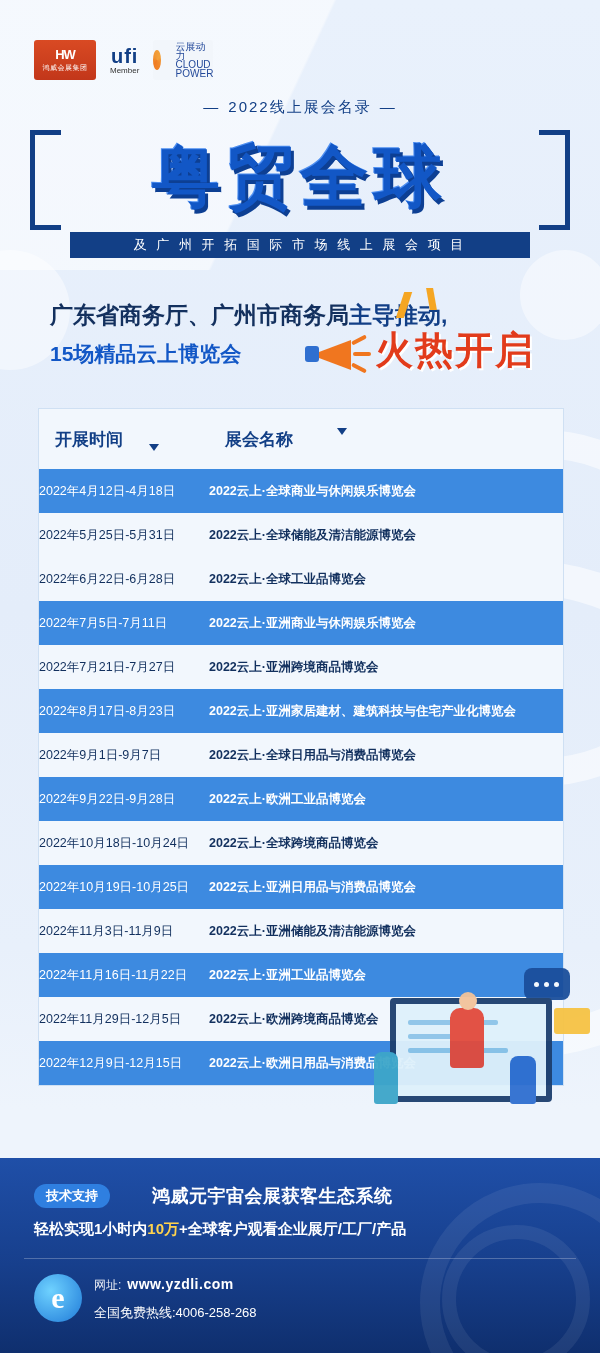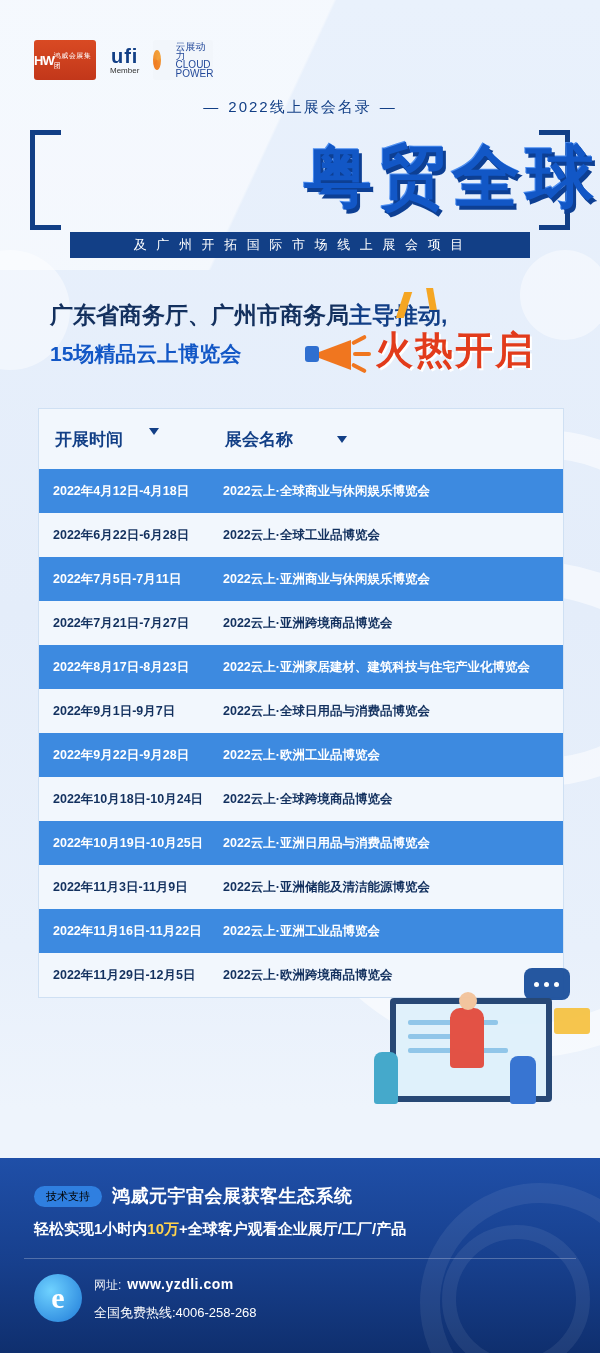--- a/index.html
+++ b/index.html
@@ -24,21 +24,21 @@
   .blob{position:absolute;border-radius:50%;background:rgba(255,255,255,.45);}
   .blob.b1{width:120px;height:120px;left:-50px;top:250px;}
   .blob.b2{width:90px;height:90px;left:520px;top:250px;}
   .diag{position:absolute;left:0;top:0;width:600px;height:270px;
     background:linear-gradient(115deg, rgba(255,255,255,.55) 0 46%, rgba(255,255,255,0) 46.4%);}
 
   
   .logos{position:absolute;left:34px;top:40px;display:flex;align-items:center;gap:14px;}
   .logo-box{display:flex;flex-direction:column;align-items:center;}
   .logo-hw{width:62px;height:40px;background:linear-gradient(180deg,#d94a23,#c2371a);
-    border-radius:3px;display:flex;flex-direction:row;align-items:center;justify-content:center;color:#fff;}
+    border-radius:3px;display:flex;flex-direction:column;align-items:center;justify-content:center;color:#fff;}
   .logo-hw .mark{font-size:13px;line-height:13px;letter-spacing:-1px;font-weight:bold;}
   .logo-hw .cn{font-size:7px;margin-top:2px;letter-spacing:.5px;}
   .logo-ufi{display:flex;flex-direction:column;align-items:center;color:#123f86;}
   .logo-ufi .u{font-size:20px;font-weight:bold;letter-spacing:1px;line-height:20px;}
   .logo-ufi .m{font-size:8px;color:#333;}
   .logo-yz{width:60px;height:40px;background:#f2f6fb;border-radius:3px;display:flex;align-items:center;gap:3px;justify-content:center;}
   .logo-yz .swirl{width:20px;height:20px;border-radius:50%;
     background:conic-gradient(from 210deg,#f07b22,#f2a33c,#f07b22);}
   .logo-yz .yz-t{font-size:10px;color:#23499a;line-height:9px;margin-left:12px;}
 
@@ -47,21 +47,21 @@
     color:#123f86;font-size:15px;letter-spacing:2px;}
   .subtitle-top .dash{color:#123f86;margin:0 8px;}
 
   .brackets{position:absolute;left:30px;right:30px;top:130px;height:90px;}
   .brackets:before,.brackets:after{
     content:"";position:absolute;top:0;width:26px;height:90px;
     border:5px solid #123f86;}
   .brackets:before{left:0;border-right:none;}
   .brackets:after{right:0;border-left:none;}
 
-  .main-title{position:absolute;left:0;right:0;top:132px;text-align:right;
+  .main-title{position:absolute;left:0;right:0;top:132px;text-align:center;
     font-size:68px;font-weight:bold;color:#1257c6;letter-spacing:6px;
     font-family:"DejaVu Sans","Liberation Sans",sans-serif;
     text-shadow:3px 4px 0 #0d3f93, -1px -1px 0 #4d8ef0;}
 
   .title-bar{position:absolute;left:70px;right:70px;top:232px;height:26px;
     background:#123f86;color:#fff;font-size:13px;letter-spacing:3px;
     display:flex;align-items:center;justify-content:center;}
 
   
   .promo1{position:absolute;left:50px;top:300px;font-size:23px;font-weight:bold;color:#123f86;letter-spacing:0px;}
@@ -73,48 +73,48 @@
   .mega-body{position:absolute;left:0px;top:14px;width:14px;height:16px;background:#2f6fd0;border-radius:3px;}
   .mega-ray{position:absolute;background:#f0761f;height:4px;border-radius:2px;}
   .hot-open{position:absolute;left:375px;top:325px;font-size:38px;font-weight:bold;
     color:#e23b1b;letter-spacing:2px;text-shadow:2px 2px 0 #fff;}
   .spark{position:absolute;background:#f5a623;}
 
   
   .table-wrap{position:absolute;left:38px;top:408px;width:524px;
     background:#f2f7fd;border:1px solid #cfe0f3;}
   .thead{display:flex;height:60px;align-items:center;color:#123f86;font-weight:bold;font-size:17px;}
-  .th-time{width:170px;padding-left:16px;display:flex;align-items:flex-start;gap:26px;}
-  .th-name{flex:1;display:flex;align-items:center;gap:44px;}
+  .th-time{width:170px;padding-left:16px;display:flex;align-items:flex-end;gap:26px;}
+  .th-name{flex:1;display:flex;align-items:flex-start;gap:44px;}
   .caret{width:0;height:0;border-left:5px solid transparent;border-right:5px solid transparent;border-top:7px solid #123f86;}
   .row{display:flex;align-items:center;height:44px;font-size:12.5px;}
   .row.odd{background:#3d8ae0;color:#fff;}
   .row.even{background:#f2f7fd;color:#12305e;}
-  .c-time{width:170px;padding-left:14px;font-weight:bold;font-size:12.5px;}
+  .c-time{width:170px;font-weight:normal;font-size:12.5px;}
   .c-name{flex:1;padding-right:24px;font-weight:bold;font-size:12.5px;}
 
   
   .illus{position:absolute;right:10px;bottom:225px;width:230px;height:160px;opacity:.95;}
   .scr{position:absolute;left:30px;top:30px;width:150px;height:92px;background:#dff1fb;border:6px solid #1d3f6e;border-radius:4px;}
   .scr-line{position:absolute;height:5px;background:#8cc4e8;border-radius:2px;}
   .person{position:absolute;border-radius:4px;}
   .bubble{position:absolute;right:20px;top:0px;width:46px;height:32px;background:#1b4f9c;border-radius:8px;}
   .bubble:after{content:"";position:absolute;left:10px;bottom:-8px;border-left:9px solid transparent;border-right:0 solid transparent;border-top:10px solid #1b4f9c;}
   .dot{position:absolute;width:5px;height:5px;background:#fff;border-radius:50%;top:14px;}
   .yellowcam{position:absolute;right:0;top:40px;width:36px;height:26px;background:#f6c344;border-radius:3px;}
 
   
   .footer{position:absolute;left:0;right:0;bottom:0;height:195px;
     background:linear-gradient(180deg,#1f4fa8 0%,#173f8c 55%,#0f2f6e 100%);color:#fff;overflow:hidden;}
   .f-ring{position:absolute;border-radius:50%;border:20px solid rgba(255,255,255,.07);}
   .f-ring.f1{width:200px;height:200px;right:-60px;bottom:-70px;}
   .f-ring.f2{width:120px;height:120px;right:10px;bottom:-20px;border-width:14px;}
   .tech-row{position:absolute;left:34px;top:26px;display:flex;align-items:center;gap:10px;}
-  .tech-badge{background:#2f7fe0;border-radius:12px;padding:3px 12px;font-size:11px;font-weight:normal;color:#000000;}
-  .tech-title{font-size:18px;font-weight:bold;letter-spacing:.5px;}
+  .tech-badge{background:#2f7fe0;border-radius:12px;padding:3px 12px;font-size:13px;font-weight:bold;color:#ffffff;}
+  .tech-title{font-size:18px;font-weight:bold;letter-spacing:.5px;margin-left:32px;}
   .tech-sub{position:absolute;left:34px;top:62px;font-size:15px;font-weight:bold;}
   .tech-sub .hl{color:#ffd34d;}
   .fline{position:absolute;left:24px;right:24px;top:100px;height:1px;background:rgba(255,255,255,.25);}
   .ie{position:absolute;left:34px;top:116px;width:48px;height:48px;border-radius:50%;
     background:radial-gradient(circle at 35% 35%,#6fd2ff,#1f7ad8);display:flex;align-items:center;justify-content:center;
     color:#fff;font-size:30px;font-weight:bold;font-family:"Liberation Serif",serif;}
   .f-web{position:absolute;left:94px;top:118px;font-size:14px;}
   .f-web .lbl{font-size:12px;opacity:.9;margin-right:6px;text-align:center;}
   .f-web .url{font-weight:bold;letter-spacing:.5px;}
   .f-tel{position:absolute;left:94px;top:146px;font-size:13px;}
@@ -182,20 +182,24 @@
         <span>展会名称</span>
         <span class="caret"></span>
       </div>
     </div>
 
     <div class="row odd">
         <div class="c-time">2022年4月12日-4月18日</div>
         <div class="c-name">2022云上·全球商业与休闲娱乐博览会</div>
       </div>
     <div class="row even">
+        <div class="c-time">2022年5月25日-5月31日</div>
+        <div class="c-name">2022云上·全球储能及清洁能源博览会</div>
+      </div>
+    <div class="row even">
         <div class="c-time">2022年6月22日-6月28日</div>
         <div class="c-name">2022云上·全球工业品博览会</div>
       </div>
     <div class="row odd">
         <div class="c-time">2022年7月5日-7月11日</div>
         <div class="c-name">2022云上·亚洲商业与休闲娱乐博览会</div>
       </div>
     <div class="row even">
         <div class="c-time">2022年7月21日-7月27日</div>
         <div class="c-name">2022云上·亚洲跨境商品博览会</div>
@@ -224,20 +228,24 @@
         <div class="c-time">2022年11月3日-11月9日</div>
         <div class="c-name">2022云上·亚洲储能及清洁能源博览会</div>
       </div>
     <div class="row odd">
         <div class="c-time">2022年11月16日-11月22日</div>
         <div class="c-name">2022云上·亚洲工业品博览会</div>
       </div>
     <div class="row even">
         <div class="c-time">2022年11月29日-12月5日</div>
         <div class="c-name">2022云上·欧洲跨境商品博览会</div>
+      </div>
+    <div class="row odd">
+        <div class="c-time">2022年12月9日-12月15日</div>
+        <div class="c-name">2022云上·欧洲日用品与消费品博览会</div>
       </div>
   </div>
 
   <div class="illus">
     <div class="bubble">
       <span class="dot" style="left:10px;"></span>
         <span class="dot" style="left:20px;"></span>
         <span class="dot" style="left:30px;"></span>
     </div>
     <div class="yellowcam"></div>

